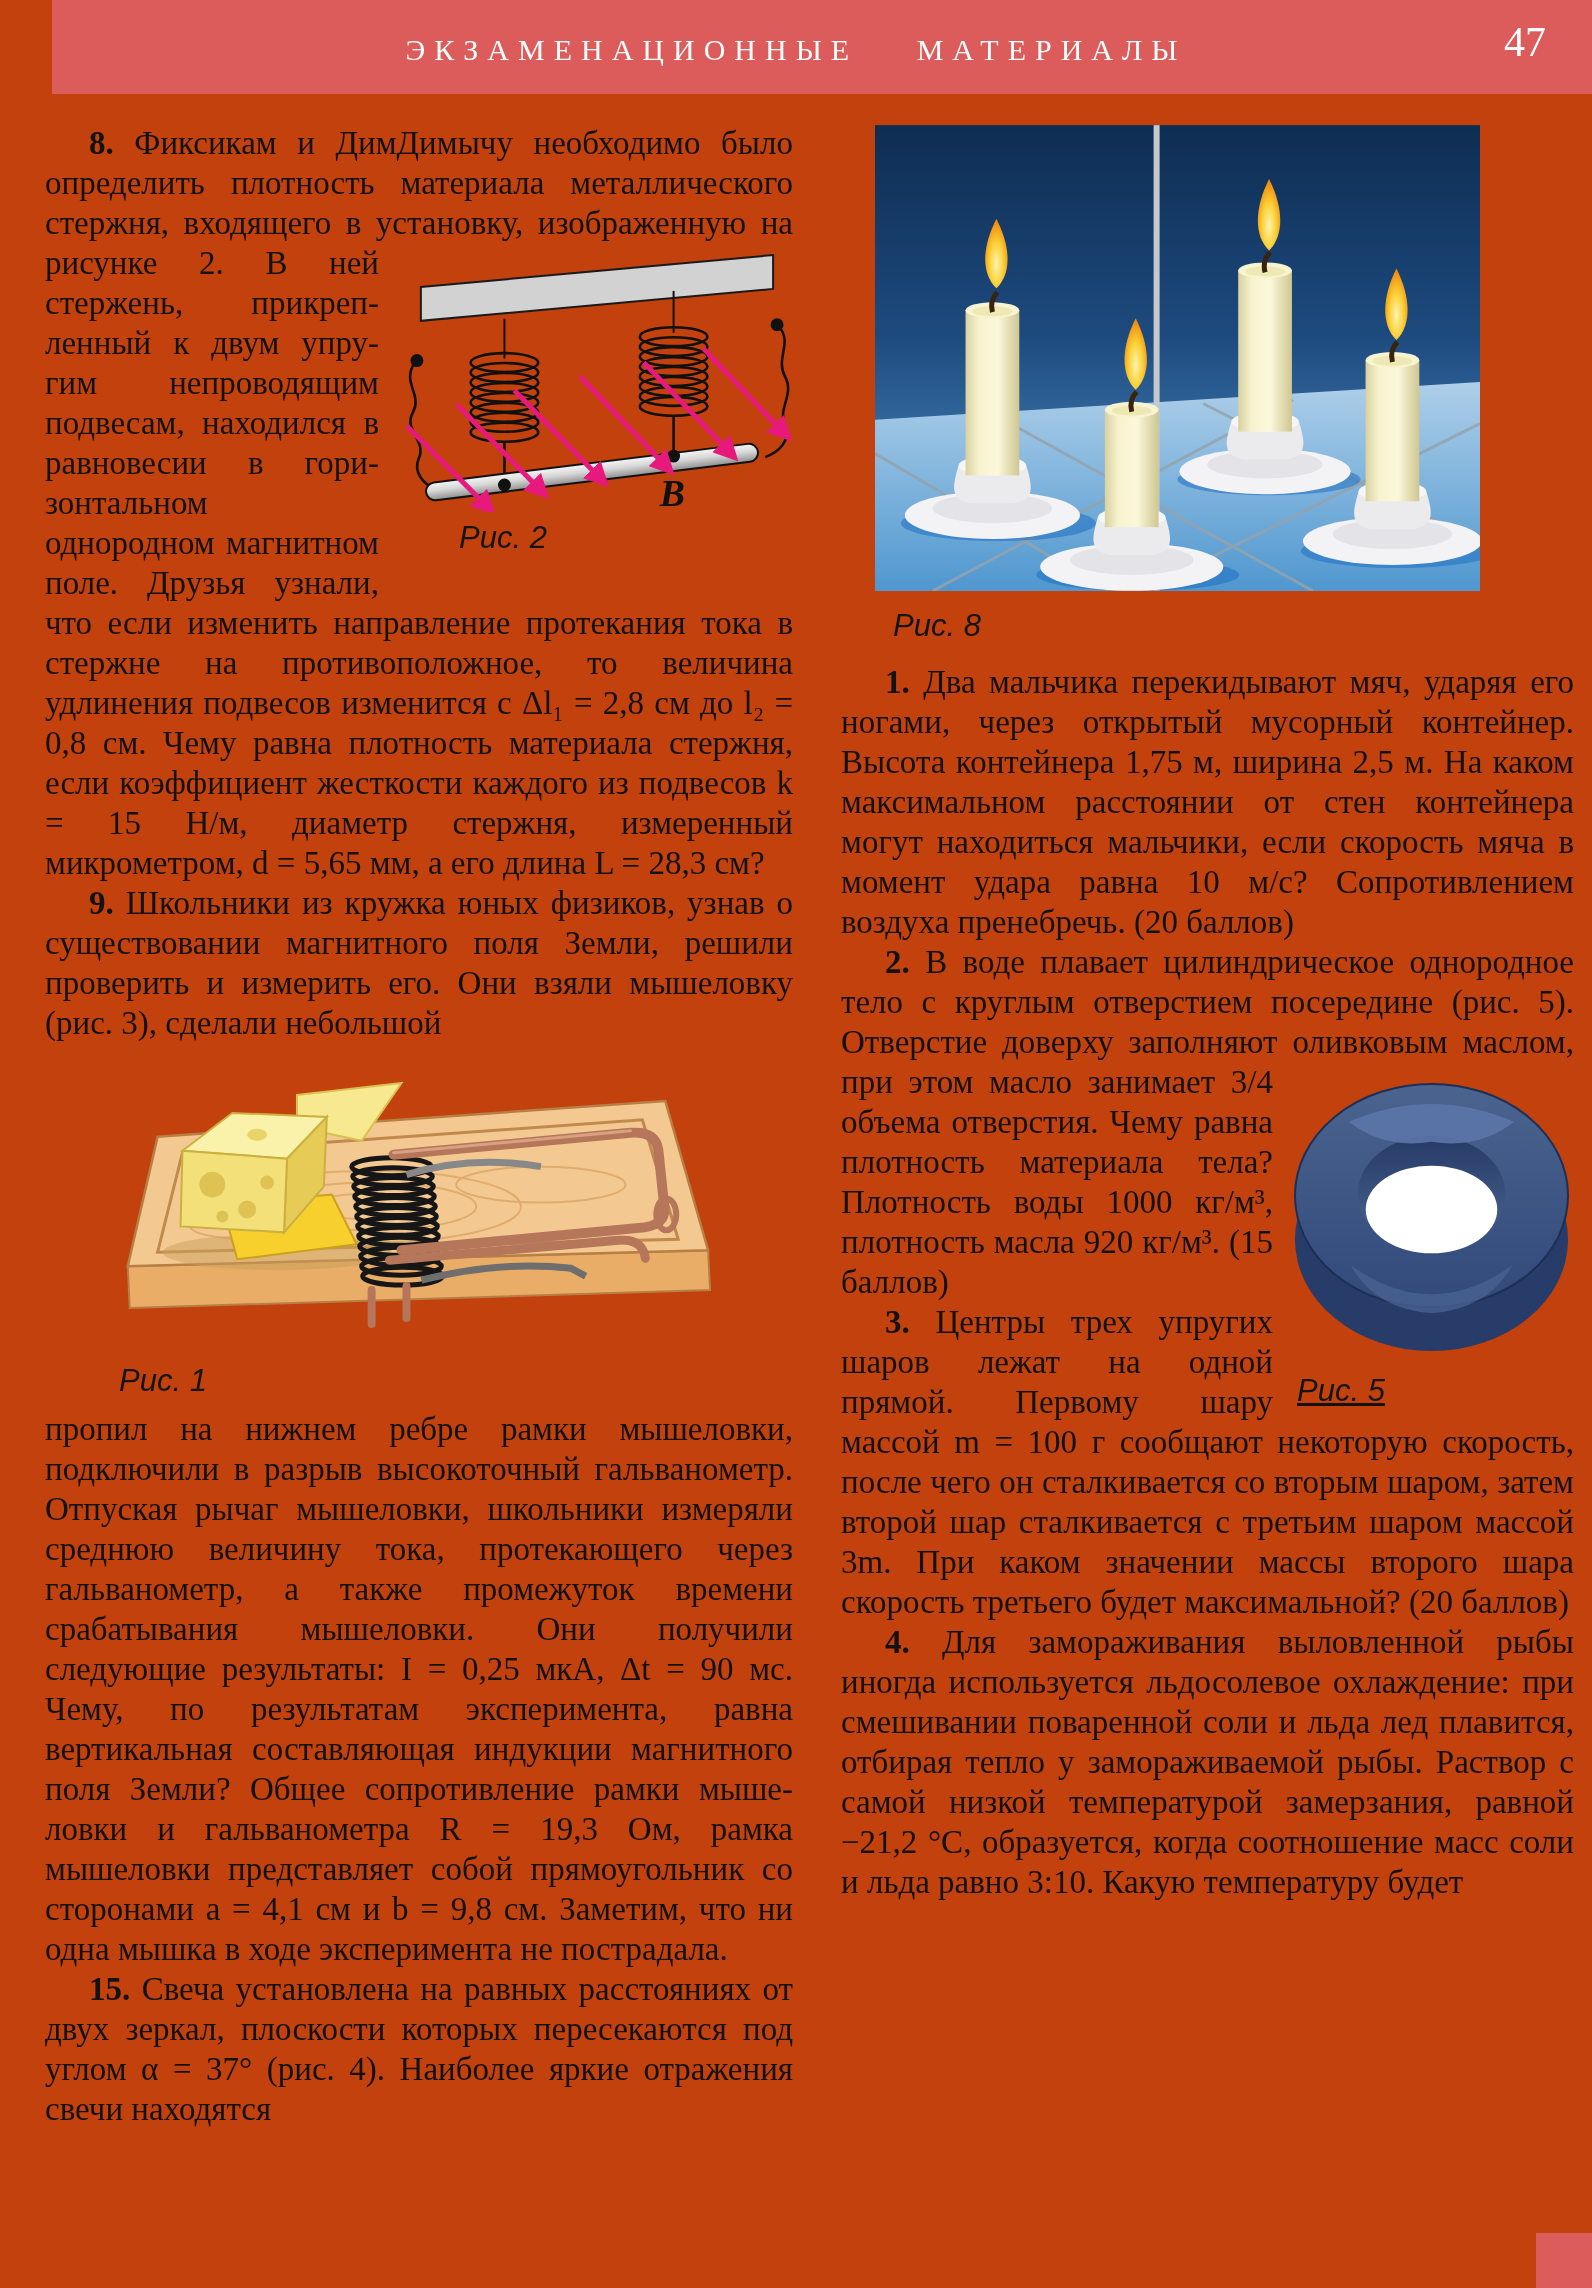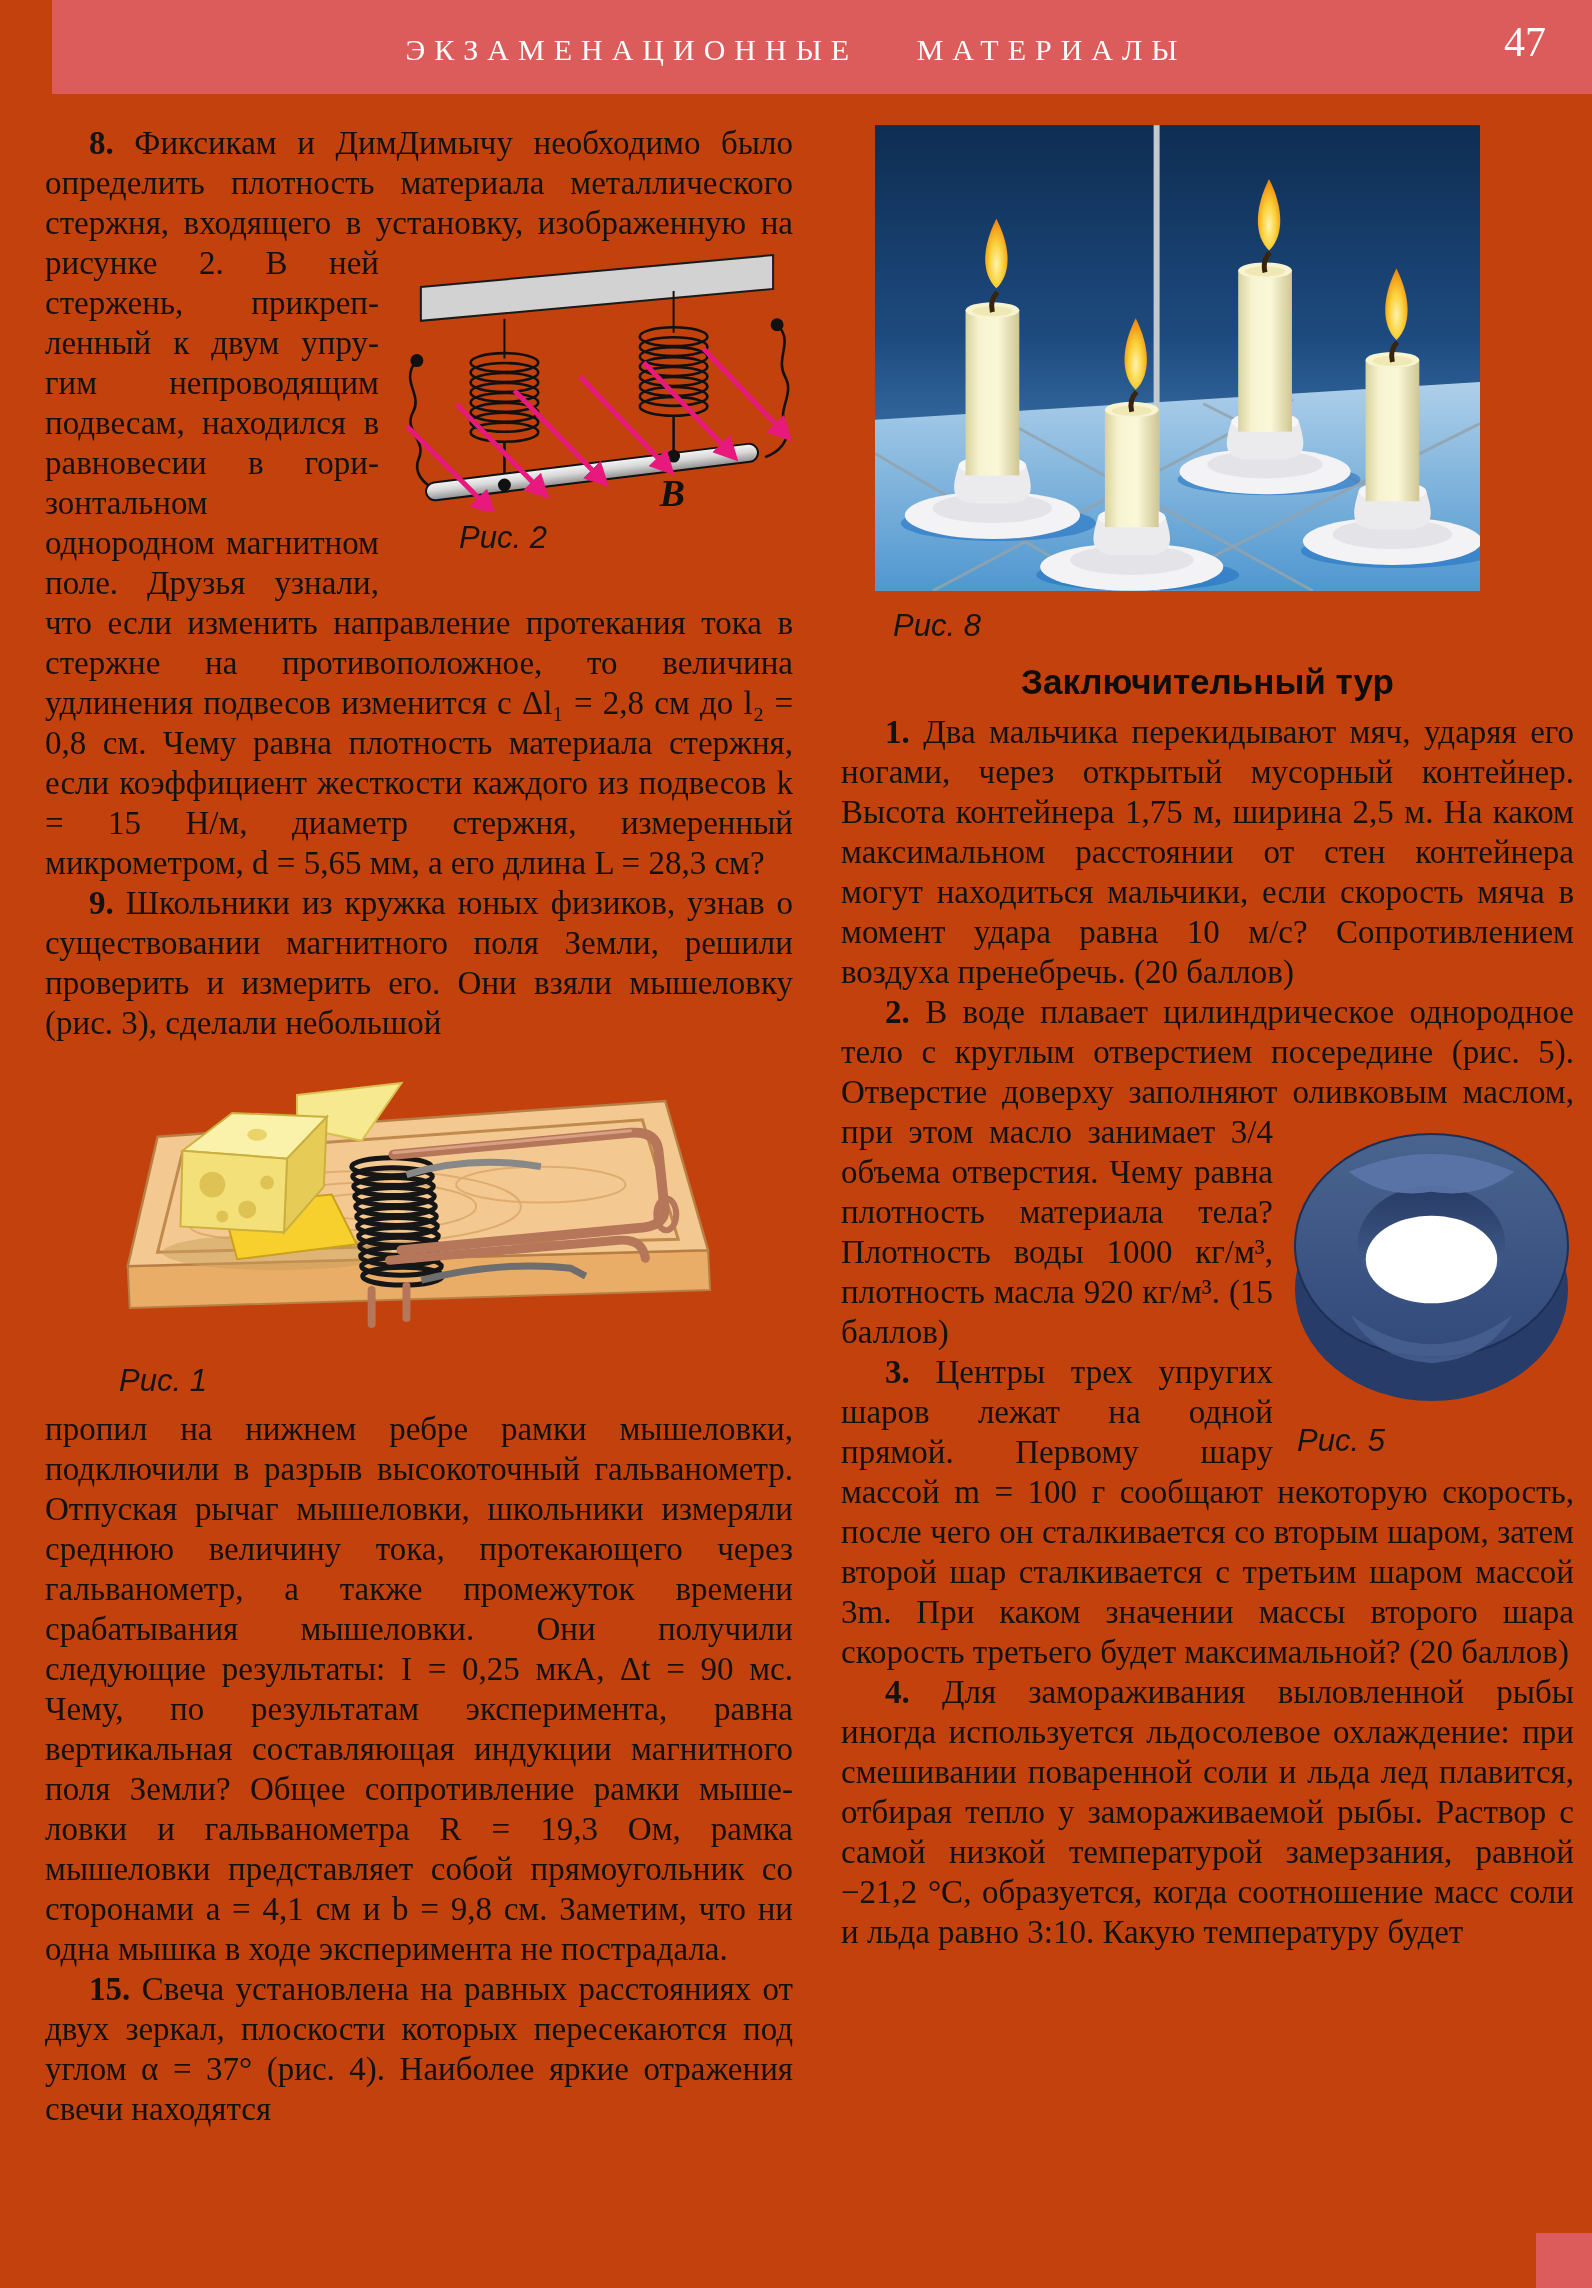--- a/index.html
+++ b/index.html
@@ -9,21 +9,21 @@
   .header-title{position:absolute;left:0;top:30px;width:1592px;text-align:center;color:#fff;
         font-size:30px;letter-spacing:9px;word-spacing:42px;font-family:"Liberation Serif",serif;}
   .page-num{position:absolute;top:22px;right:46px;color:#fff;font-size:42px;font-family:"Liberation Serif",serif;}
   .col{position:absolute;text-align:justify;}
   .col-left{left:45px;top:123px;width:748px;}
   .col-right{left:841px;top:123px;width:733px;}
   .para{margin:0;text-indent:44px;}
   .cont{text-indent:0;}
   .pnum{font-weight:bold;}
   .fig2-box{float:right;width:400px;margin:2px 0 8px 14px;}
-  .fig5-box{float:right;width:285px;margin:4px 0 4px 16px;}
+  .fig5-box{float:right;width:285px;margin:4px 0 4px 16px;text-decoration:underline;}
   .fig2-box svg,.fig5-box svg{display:block;}
   .fig3-wrap{margin:12px 0 8px 28px;width:652px;}
   .fig4-wrap{margin:2px 0 16px 34px;width:605px;}
   .fig-caption{display:block;font-family:"Liberation Sans","DejaVu Sans",sans-serif;font-style:italic;
         font-size:31px;line-height:40px;text-align:left;text-indent:0;color:#151515;margin-top:6px;}
   .cap2{padding-left:66px;}
   .cap3{padding-left:46px;}
   .cap4{padding-left:18px;}
   .cap5{padding-left:8px;}
   .section-heading{font-family:"Liberation Sans","DejaVu Sans",sans-serif;font-weight:bold;
@@ -261,21 +261,20 @@
           <ellipse cx="258" cy="286" rx="27" ry="8" fill="#f8f4cf"></ellipse>
             <ellipse cx="258" cy="287" rx="20" ry="5" fill="#eee8b4"></ellipse>
           <path d="M258,288 q-3,-12 5,-20" stroke="#38230e" stroke-width="5" fill="none"></path>
           <path d="M262,194 C276,222 278,250 262,266 C246,250 248,222 262,194" fill="url(#flmG)"></path>
         </g>
       </svg>
       <span class="fig-caption cap4">Рис. 8</span>
     </div>
 
 
-    <h2 class="section-heading">Заключительный тур</h2>
 
     <p class="para">
       <b class="pnum">1.</b>
       <span>Два мальчика перекидывают мяч, уда­ряя его ногами, через открытый мусорный контейнер. Высота контейнера 1,75 м, шири­на 2,5 м. На каком максимальном расстоя­нии от стен контейнера могут находиться мальчики, если скорость мяча в момент уда­ра равна 10 м/с? Сопротивлением воздуха пренебречь. (20 баллов)</span>
     </p>
 
     <p class="para">
       <b class="pnum">2.</b>
       <span>В воде плавает цилиндрическое одно­родное тело с круглым отверстием посереди­не (рис. 5). Отверстие доверху заполняют оливковым маслом, при этом масло занимает</span>
       <span class="fig5-box">

